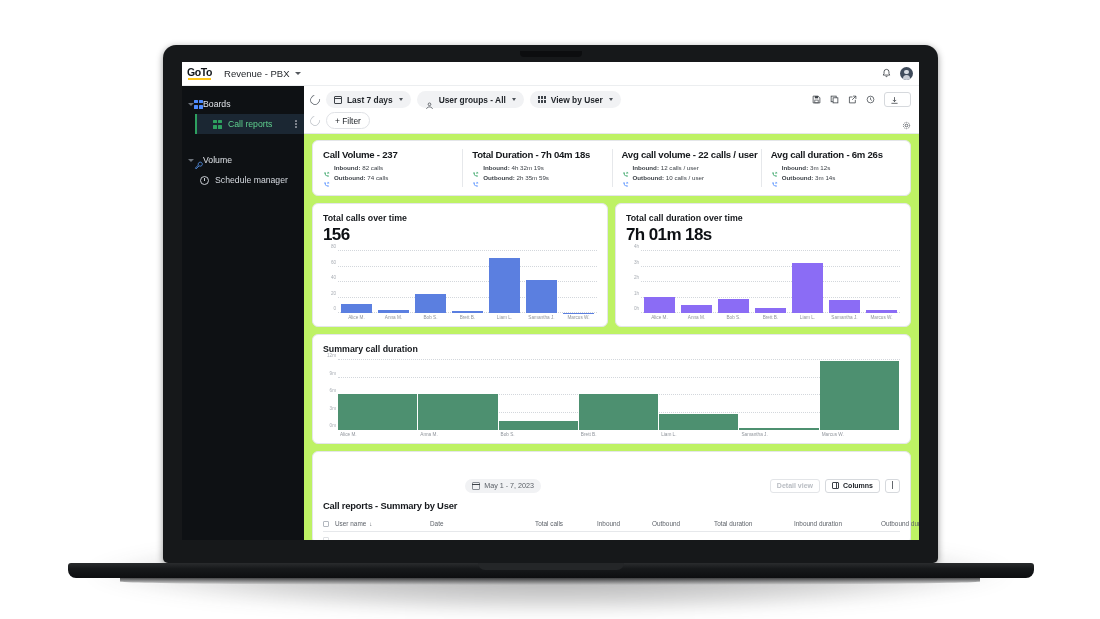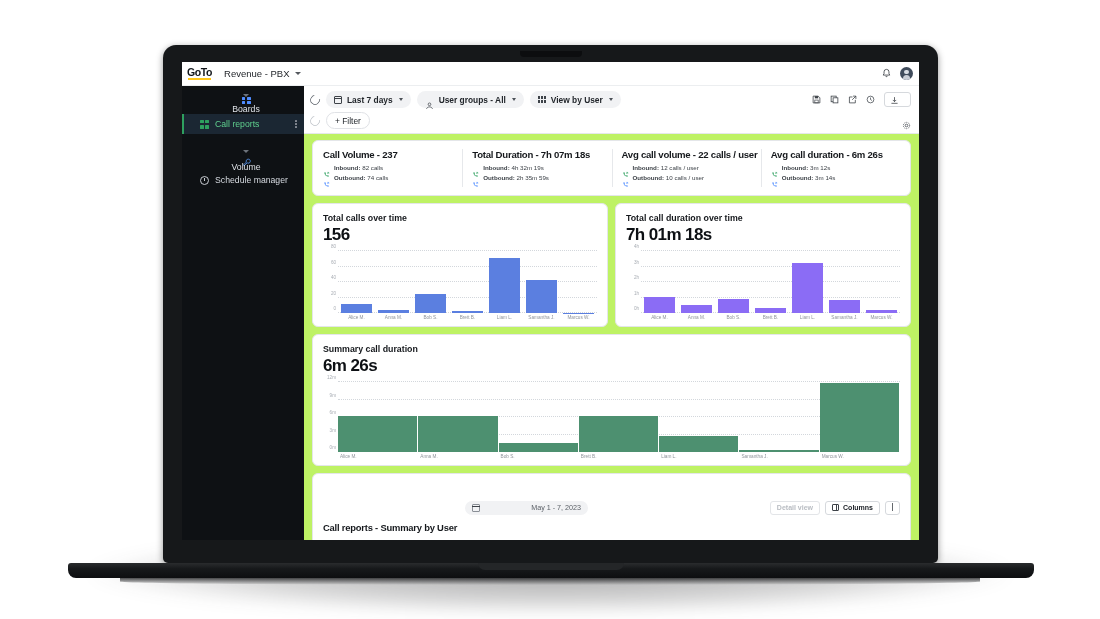--- a/index.html
+++ b/index.html
@@ -69,28 +69,28 @@
   #avatar::after { content:""; position:absolute; left:3px; top:7.5px; width:7px;height:7px;border-radius:50% 50% 0 0; background:#c9ced6; }
   #avatar::before { content:""; position:absolute; left:4.3px; top:2.6px; width:4.4px;height:4.4px;border-radius:50%; background:#d8dde3; }
 
   #body-row { flex:1; display:flex; min-height:0; }
 
   
   #sidebar {
     width:122px; flex:0 0 122px; background:#0e1114; color:#c8ccd2; padding-top:8px;
   }
   .nav-group { margin-bottom:2px; }
-  .nav-head { display:flex; align-items:center; height:20px; padding-left:6px; cursor:pointer;flex-direction:column; }
+  .nav-head { display:flex; align-items:center; height:20px; padding-left:6px; cursor:pointer; }
   .caret { width:0;height:0;border-left:3px solid transparent;border-right:3px solid transparent;border-top:3px solid #6d737b; }
   .nav-head .label { font-size:8.7px; color:#dfe3e8; }
   .nav-item {
     display:flex; align-items:center; height:20px; padding-left:18px; gap:6px; cursor:pointer; position:relative;
   }
   .nav-item .label { font-size:8.7px; color:#d6dae0; }
-  .nav-item.active { background:#1b2733; }
+  .nav-item.active { background:#1b2733;margin-left:13px; }
   .nav-item.active::before { content:""; position:absolute; left:0; top:0; bottom:0; width:2px; background:#2ea05f; }
   .nav-item.active .label { color:#5fcf8e; }
   .kebab { margin-left:auto; margin-right:7px; display:flex; flex-direction:column; gap:1.3px; cursor:pointer; }
   .kebab i { width:1.7px;height:1.7px;background:#8b9099;border-radius:50%;display:block; }
   .sq-icon { width:9px;height:9px;display:grid;grid-template-columns:1fr 1fr;grid-template-rows:1fr 1fr;gap:1.2px; }
   .sq-icon i { background:#4f8cff; display:block; border-radius:0.5px; }
   .sq-icon.green i { background:#2ea05f; }
   .wrench { width:9px;height:9px; }
   .clock { width:9px;height:9px;border:1.1px solid #c8ccd2;border-radius:50%;position:relative; }
   .clock::after { content:"";position:absolute;left:3.1px;top:1.6px;width:1px;height:3px;background:#c8ccd2; }
@@ -153,21 +153,21 @@
   .bar.full { width:100%; border-right:1px solid #fff; }
   .xrow { display:flex; margin-top:2px; padding-left:15px; }
   .xlab { flex:1; font-size:4.7px; color:#8f949b; text-align:center; }
   .xrow.lefty .xlab { text-align:left; padding-left:2px; }
 
   
   #table-card { padding:8px 10px 0 10px; }
   .tc-head { display:flex; align-items:center; gap:8px; }
   .tc-title { font-size:9.4px; font-weight:bold; color:#15181c; letter-spacing:-0.2px;margin-top:40px; }
   .date-chip { display:flex;align-items:center;gap:4px;background:#f1f2f4;border-radius:8px;height:14px;padding:0 7px;cursor:pointer; }
-  .date-chip .label { font-size:7.2px; color:#5b6067;margin-left:47px; }
+  .date-chip .label { font-size:7.2px; color:#5b6067; }
   .tc-actions { margin-left:auto; display:flex; align-items:center; gap:5px; }
   .btn-o { display:flex;align-items:center;gap:4px;height:14px;padding:0 6px;border:1px solid #d6d9dd;border-radius:3px;font-size:7px;color:#20242a;cursor:pointer;background:#fff;font-weight:bold; }
   .btn-o.disabled { color:#b8bcc2; border-color:#e3e5e8; }
   .btn-o.icon-only { padding:0 5px; }
   .cols-ico { width:7px;height:7px;border:1px solid #3d4248;border-radius:1px;position:relative; }
   .cols-ico::after{content:"";position:absolute;left:2.5px;top:-1px;bottom:-1px;width:1px;background:#3d4248;}
   .thead { display:flex; align-items:center; margin-top:9px; border-bottom:1px solid #e6e8eb; padding-bottom:4px; }
   .th { font-size:6.4px; color:#5e636a; white-space:nowrap; }
   .chkbox { width:6px;height:6px;border:1px solid #b3b8bf;border-radius:1px;flex:0 0 6px;margin-right:6px;cursor:pointer; }
   .sort-arrow { font-size:6px; color:#5e636a; margin-left:3px; }
@@ -363,21 +363,21 @@
                   <svg width="7" height="7" viewBox="0 0 16 16">
                       <path d="M3 3.5c0 5 4.5 9.5 9.5 9.5l1-2.2-3-1.3-1.3 1.3a9 9 0 0 1-3.8-3.8L6.7 5.7 5.4 2.7z" fill="#4f8cff"></path>
                       <path d="M9.5 6.5 13 3M13 6.8V3.2H9.4" stroke="#4f8cff" stroke-width="1.2" fill="none"></path>
                     </svg>
                 </span>
                 <span class="t"><b>Outbound:</b> <span>74 calls</span></span>
               </div>
             </div>
 
             <div class="kpi">
-              <div class="kpi-title">Total Duration - 7h 07m 18s</div>
+              <div class="kpi-title">Total Duration - 7h 04m 18s</div>
               <div class="kpi-line">
                 <span class="ph">
                   <svg width="7" height="7" viewBox="0 0 16 16">
                       <path d="M3 3.5c0 5 4.5 9.5 9.5 9.5l1-2.2-3-1.3-1.3 1.3a9 9 0 0 1-3.8-3.8L6.7 5.7 5.4 2.7z" fill="#2ea05f"></path>
                       <path d="M13 3 9.5 6.5M9.5 3.2h3.6v3.6" stroke="#2ea05f" stroke-width="1.2" fill="none"></path>
                     </svg>
                 </span>
                 <span class="t"><b>Inbound:</b> <span>4h 32m 19s</span></span>
               </div>
               <div class="kpi-line">
@@ -531,21 +531,20 @@
                   <div class="xlab">Brett B.</div>
                   <div class="xlab">Liam L.</div>
                   <div class="xlab">Samantha J.</div>
                   <div class="xlab">Marcus W.</div>
                 </div>
             </div>
           </div>
 
           <div class="card chart-card" style="margin-bottom:7px;">
             <div class="chart-title">Summary call duration</div>
-            <div class="chart-big">6m 26s</div>
             <div class="plot tall" id="plot2">
                 <div class="ytick" style="bottom: 0%;">0m</div>
                 <div class="gline" style="bottom: 0%;"></div>
                 <div class="ytick" style="bottom: 25%;">3m</div>
                 <div class="gline" style="bottom: 25%;"></div>
                 <div class="ytick" style="bottom: 50%;">6m</div>
                 <div class="gline" style="bottom: 50%;"></div>
                 <div class="ytick" style="bottom: 75%;">9m</div>
                 <div class="gline" style="bottom: 75%;"></div>
                 <div class="ytick" style="bottom: 100%;">12m</div>

